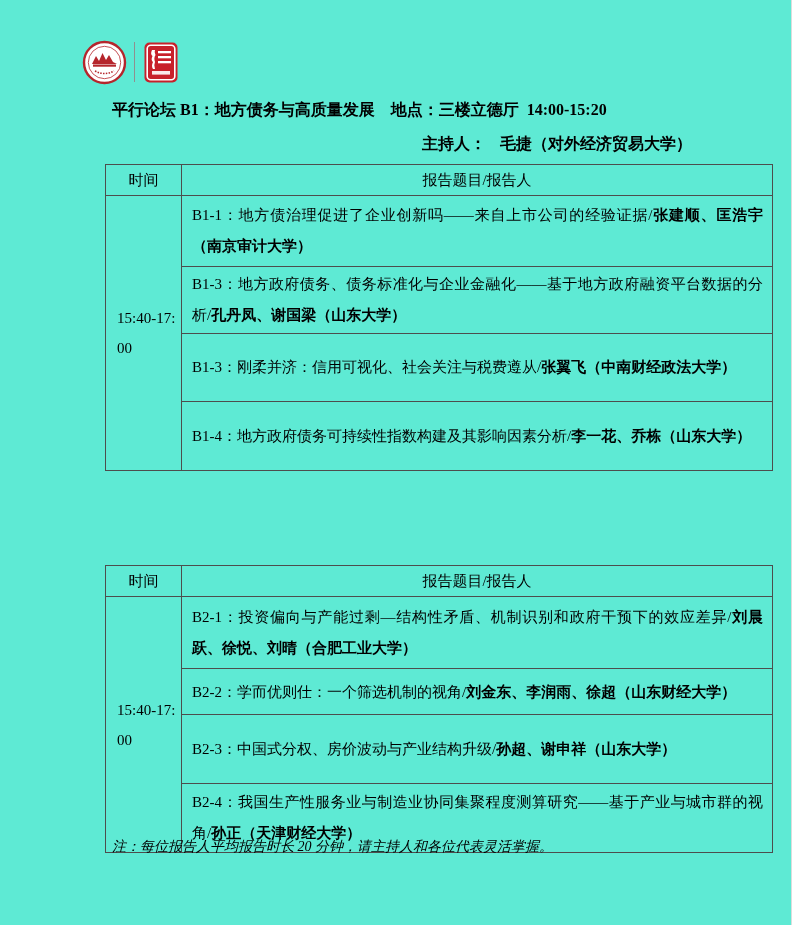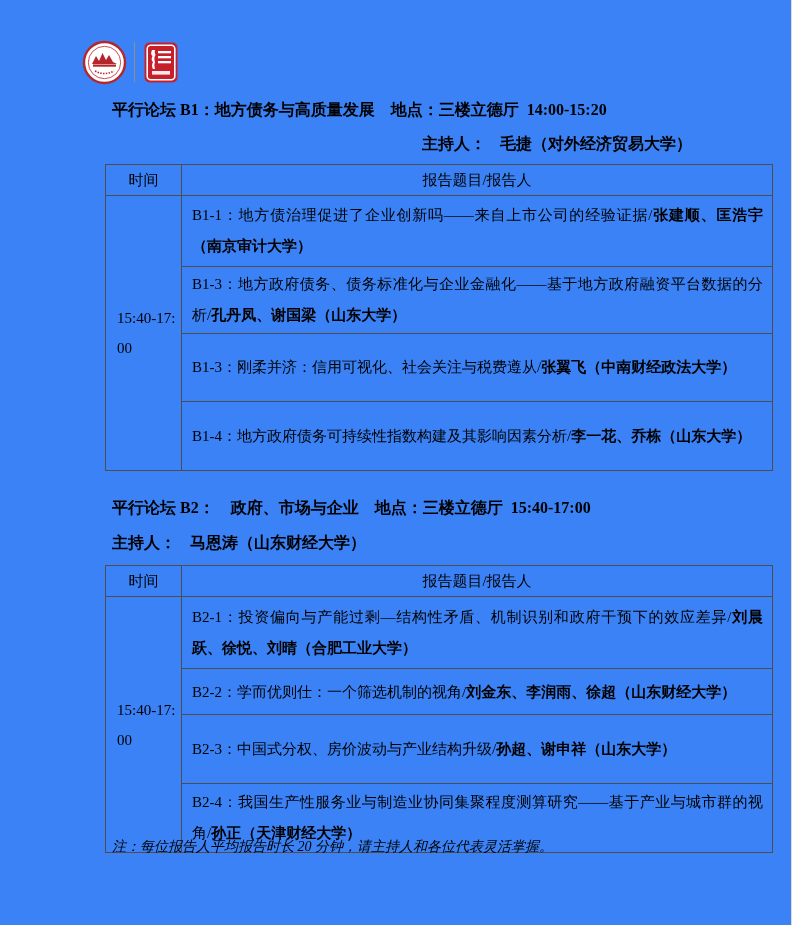--- a/index.html
+++ b/index.html
@@ -1,19 +1,19 @@
 <!DOCTYPE html>
 <html><head>
 <meta charset="utf-8">
 <style>
   html,body{margin:0;padding:0;background:#ffffff;}
   .page{
     position:relative;
     width:792px;height:925px;
-    background:#3b82f6;
+    background:#5eead4;
     border-right:1px solid #dcdcdc;
     box-sizing:border-box;
     font-family:"Liberation Serif","DejaVu Serif",serif;
     color:#000;
     overflow:hidden;
   }
   
   .logo-strip{position:absolute;left:82px;top:38px;height:48px;display:flex;align-items:center;}
   .logo-circle{width:45px;height:45px;}
   .logo-divider{width:1px;height:40px;background:#8f8f8f;margin:0 9px 0 7px;}
@@ -113,26 +113,20 @@
     </tr>
     <tr class="r3">
       <td class="report"><span>B1-3：刚柔并济：信用可视化、社会关注与税费遵从/</span><span class="bold">张翼飞（中南财经政法大学）</span></td>
     </tr>
     <tr class="r4">
       <td class="report"><span>B1-4：地方政府债务可持续性指数构建及其影响因素分析/</span><span class="bold">李一花、乔栋（山东大学）</span></td>
     </tr>
   </tbody>
     </table>
 
-  <div class="session-head" id="session2-title">
-    <span>平行论坛 B2：　政府、市场与企业</span><span class="loc">地点：三楼立德厅</span><span class="time">15:40-17:00</span>
-  </div>
-  <div class="moderator" id="session2-moderator">
-    <span>主持人：</span><span class="name">马恩涛（山东财经大学）</span>
-  </div>
 
   <table class="sched" id="table-b2">
     <tbody>
         <tr class="hdr-row">
       <th class="hdr col-time">时间</th>
       <th class="hdr">报告题目/报告人</th>
     </tr>
     <tr class="r1">
       <td class="timecell" rowspan="4">
             <span class="tval">15:40-17:00</span>

